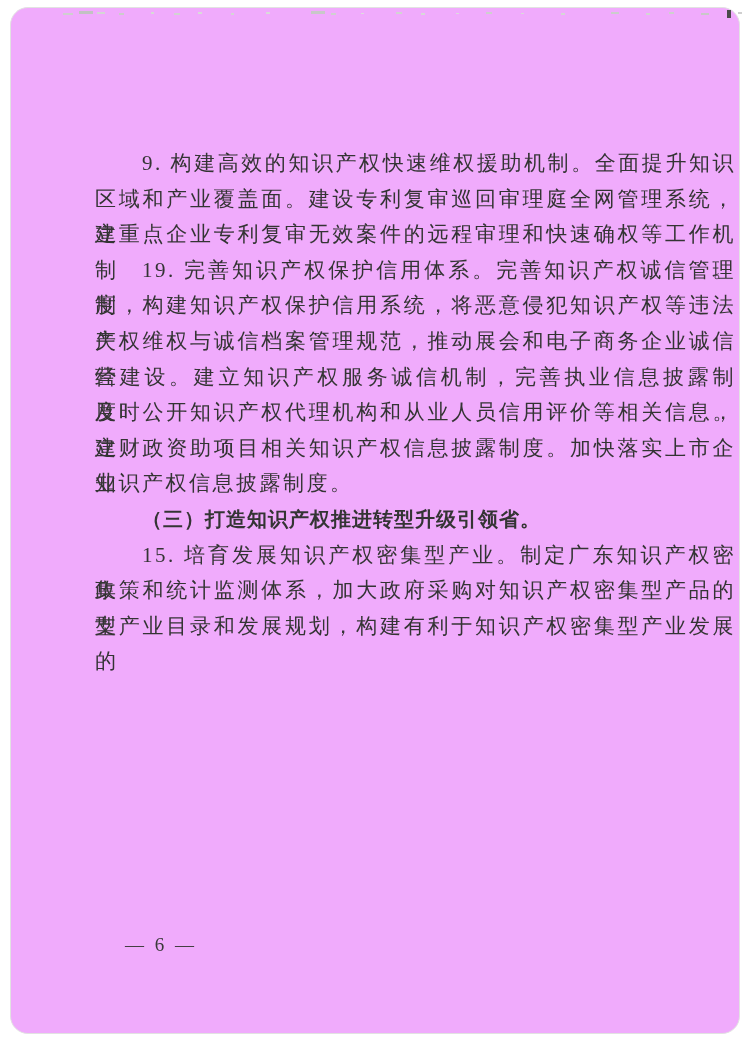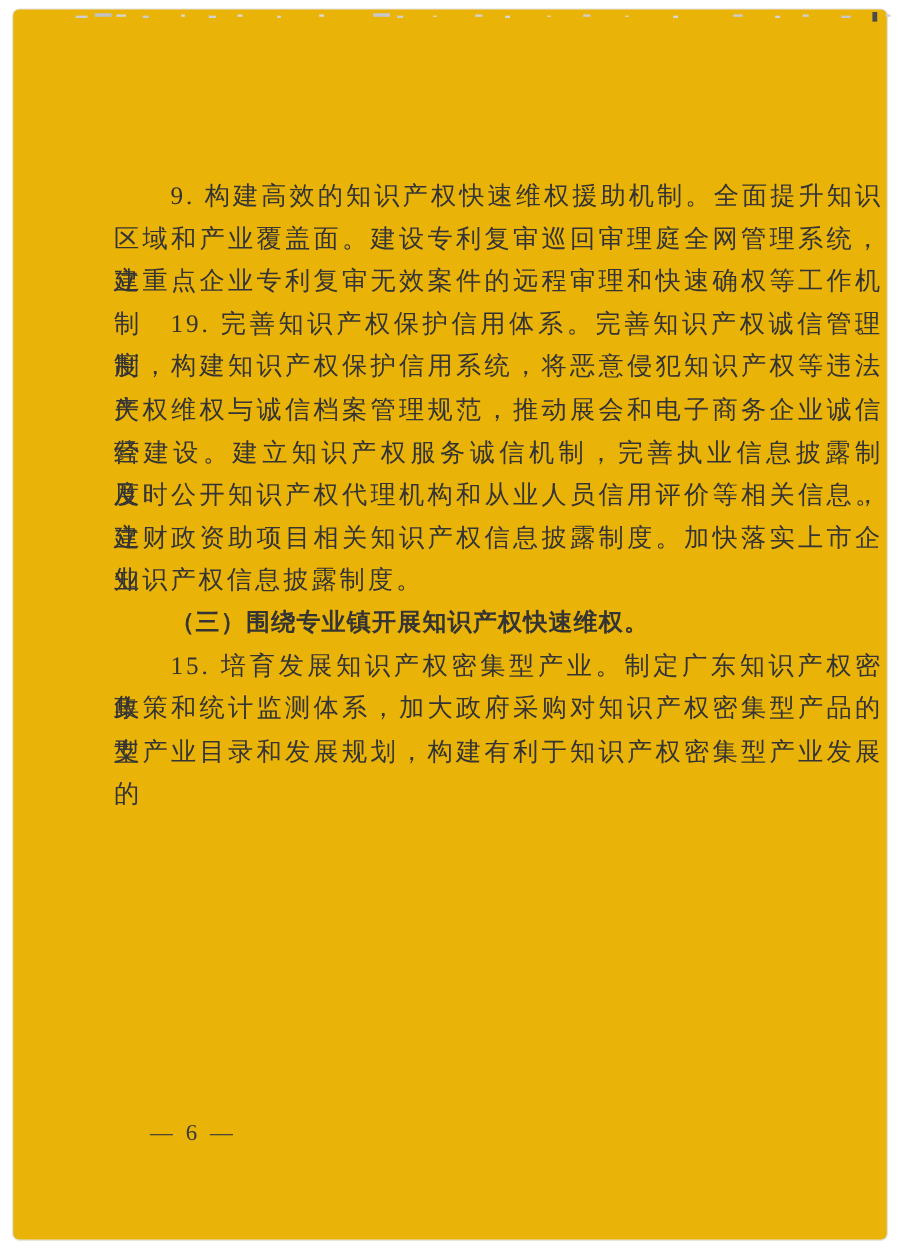--- a/index.html
+++ b/index.html
@@ -10,23 +10,23 @@
     background: #ffffff;
     overflow: hidden;
     font-family: "Liberation Serif", "DejaVu Serif", serif;
   }
   .page-card {
     position: absolute;
     left: 10px;
     top: 7px;
     width: 728px;
     height: 1025px;
-    background: #eab308;
+    background: #f0abfc;
     border: 1px solid #e2e2e2;
-    border-radius: 6px;
+    border-radius: 18px;
   }
   .scan-noise { position: absolute; left: 0; top: 0; width: 750px; height: 20px; }
   .speck { position: absolute; display: block; }
   .text-column {
     position: absolute;
     left: 84px;
     top: 138px;
     width: 641px;
     color: #343434;
   }
@@ -96,21 +96,21 @@
       <div class="block paragraph">
         <div class="line first fill">19. 完善知识产权保护信用体系。完善知识产权诚信管理制</div>
         <div class="line fill">度，构建知识产权保护信用系统，将恶意侵犯知识产权等违法失</div>
         <div class="line fill">产权维权与诚信档案管理规范，推动展会和电子商务企业诚信经</div>
         <div class="line fill">营建设。建立知识产权服务诚信机制，完善执业信息披露制度，</div>
         <div class="line fill">及时公开知识产权代理机构和从业人员信用评价等相关信息。建</div>
         <div class="line fill">立财政资助项目相关知识产权信息披露制度。加快落实上市企业</div>
         <div class="line">知识产权信息披露制度。</div>
       </div>
       <div class="block heading">
-        <div class="line first">（三）围绕专业镇开展知识产权快速维权。</div>
+        <div class="line first">（三）打造知识产权推进转型升级引领省。</div>
       </div>
       <div class="block paragraph">
         <div class="line first fill">15. 培育发展知识产权密集型产业。制定广东知识产权密集</div>
         <div class="line fill">政策和统计监测体系，加大政府采购对知识产权密集型产品的支</div>
         <div class="line fill">型产业目录和发展规划，构建有利于知识产权密集型产业发展的</div>
       </div>
     </div>
   <div class="page-number">— 6 —</div>
 </div>
 

